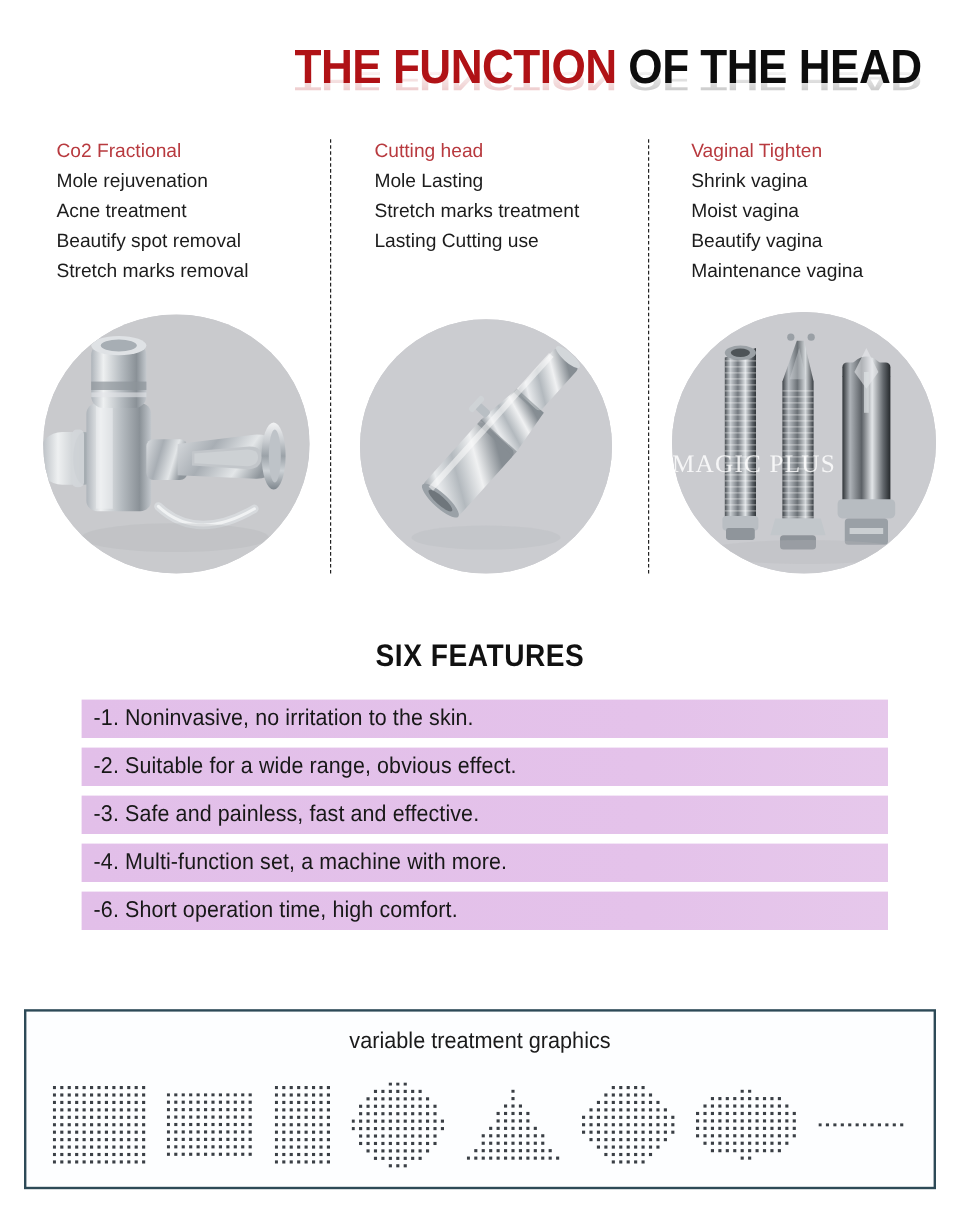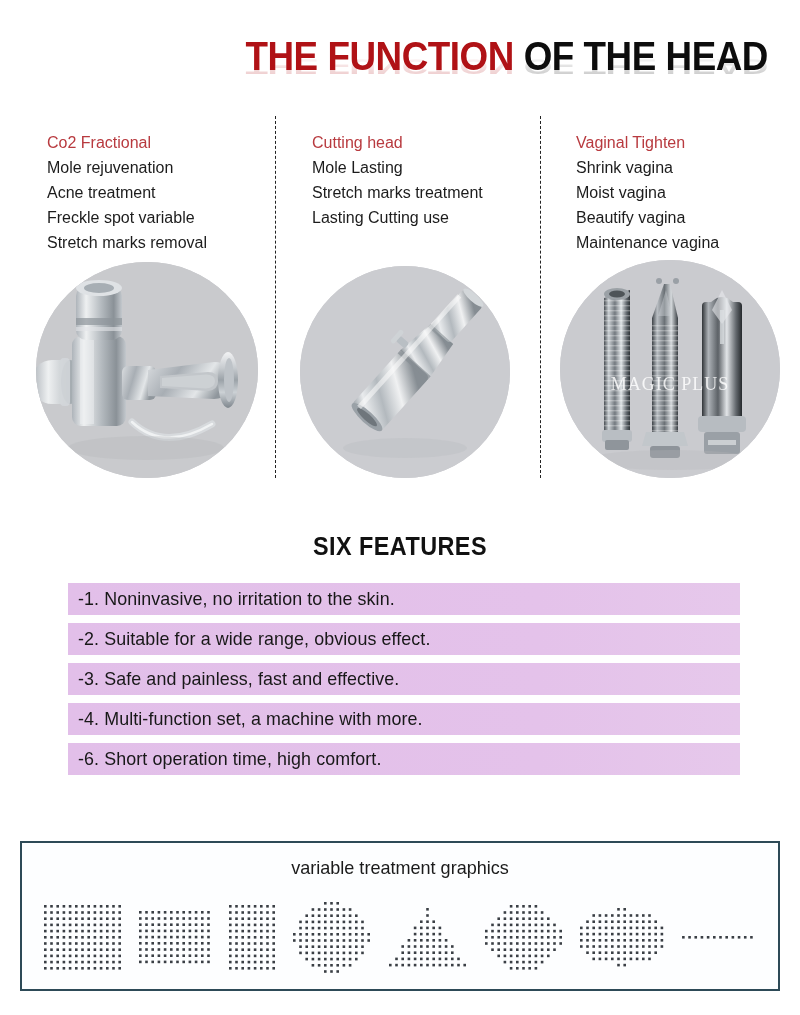--- a/index.html
+++ b/index.html
@@ -61,21 +61,20 @@
   }
   .col-0 { left: 47px;  width: 205px; }
   .col-1 { left: 312px; width: 212px; }
   .col-2 { left: 576px; width: 205px; }
 
   .col-title {
     font-size: 16px;
     color: #b83a3f;
     line-height: 25px;
     white-space: nowrap;
-    margin-top: 16px;
   }
   .col-line {
     font-size: 16px;
     color: #1c1c1c;
     line-height: 25px;
     white-space: nowrap;
   }
 
   
   .divider {
@@ -99,22 +98,21 @@
   .photo-1 { left: 300px; top: 266px; width: 210px; height: 212px; }
   .photo-2 { left: 560px; top: 260px; width: 220px; height: 218px; }
 
   .photo svg { display: block; width: 100%; height: 100%; }
 
   .watermark {
     position: absolute;
     left: 0;
     top: 114px;
     width: 100%;
-    text-align: center;
-    font-size: 18px;
+    font-size: 21px;
     letter-spacing: 1px;
     color: rgba(255,255,255,0.82);
     font-family: "Liberation Serif", serif;
     pointer-events: none;
   }
 
   
   .features-title {
     position: absolute;
     left: 0;
@@ -197,21 +195,21 @@
   <div class="title-reflection" aria-hidden="true"><span class="t-red">THE FUNCTION </span><span class="t-dark">OF THE HEAD</span></div>
 </div>
 
 <div class="divider divider-1"></div>
 <div class="divider divider-2"></div>
 
 <div class="col col-0">
   <div class="col-title">Co2 Fractional</div>
   <div class="col-line">Mole rejuvenation</div>
   <div class="col-line">Acne treatment</div>
-  <div class="col-line">Freckle spot variable</div>
+  <div class="col-line">Beautify spot removal</div>
   <div class="col-line">Stretch marks removal</div>
 </div>
 
 <div class="col col-1">
   <div class="col-title">Cutting head</div>
   <div class="col-line">Mole Lasting</div>
   <div class="col-line">Stretch marks treatment</div>
   <div class="col-line">Lasting Cutting use</div>
 </div>
 

